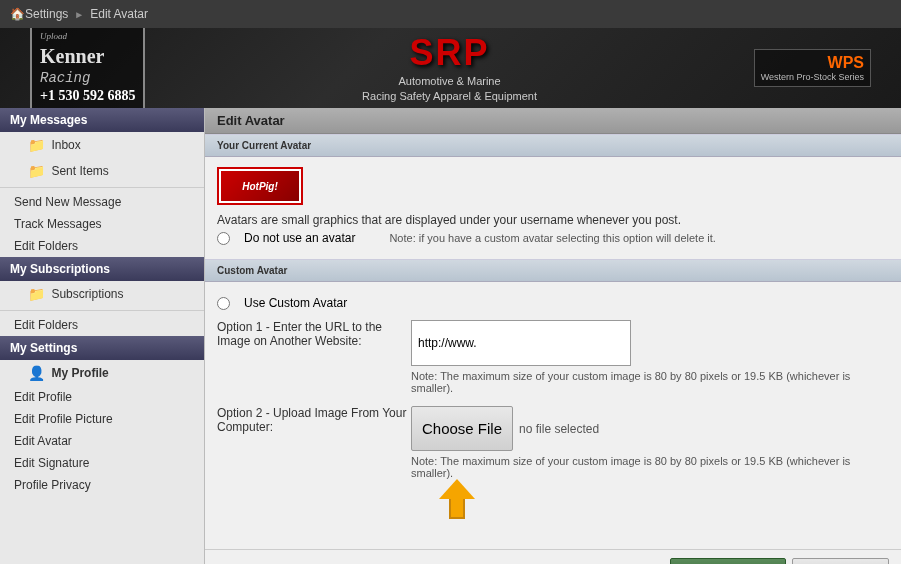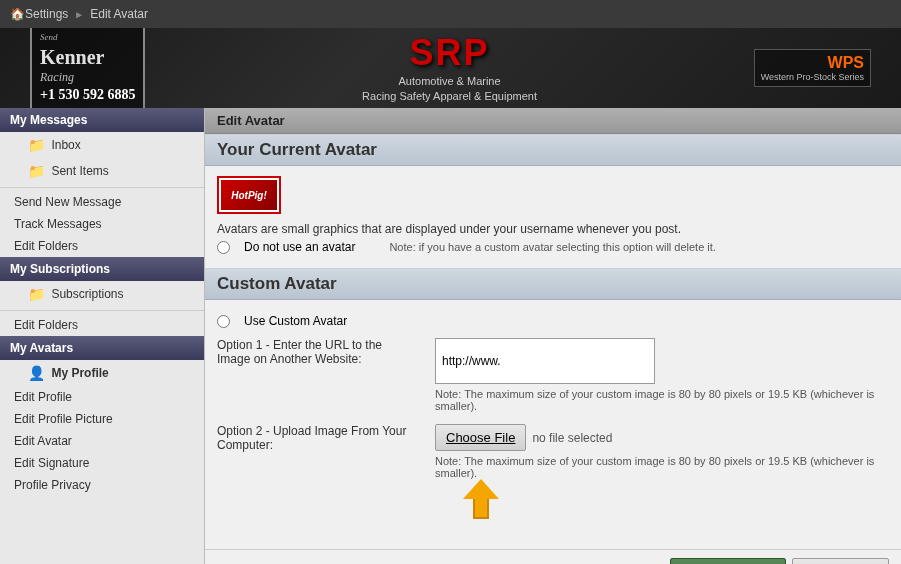--- a/index.html
+++ b/index.html
@@ -110,78 +110,77 @@
       padding: 5px 12px;
       font-weight: bold;
       font-size: 13px;
       color: #222;
       border-bottom: 1px solid #888;
     }
     .section-title {
       background: linear-gradient(to bottom, #d0d8e0, #b8c4d0);
       padding: 5px 12px;
       font-weight: bold;
-      font-size: 17px;
+      font-size: 10px;
       color: #333;
       border-bottom: 1px solid #aab;
       border-top: 1px solid #ccd;
     }
 
     .content-body { padding: 10px 12px; }
 
     .avatar-preview {
       border: 2px solid #cc0000;
       display: inline-block;
       padding: 2px;
       margin-bottom: 8px;
       background: #fff;
     }
     .avatar-preview-img {
-      width: 56px;
+      width: 78px;
       height: 30px;
       background: linear-gradient(135deg, #cc0000, #880000);
       display: flex;
       align-items: center;
       justify-content: center;
       color: #fff;
       font-weight: bold;
       font-size: 10px;
     }
 
     .info-text { font-size: 12px; color: #333; margin-bottom: 4px; }
     .note-text { font-size: 11px; color: #555; }
 
     .radio-row { display: flex; align-items: center; gap: 14px; margin: 4px 0; font-size: 12px; }
     .radio-row input[type=radio] { cursor: pointer; }
 
     .custom-avatar-section { padding: 10px 12px; }
     .option-row {
       display: flex;
       align-items: flex-start;
-      gap: 28px;
+      gap: 4px;
       margin-bottom: 12px;
     }
     .option-label { width: 190px; font-size: 12px; color: #333; flex-shrink: 0; }
     .option-control { flex: 1; }
     .url-input {
       width: 220px;
       padding: 15px 6px;
       border: 1px solid #999;
       font-size: 12px;
       background: #fff;
     }
     .file-row { display: flex; align-items: center; gap: 6px; }
     .choose-file-btn {
-      padding: 5px 10px;
+      padding: 13px 10px;
       background: linear-gradient(to bottom, #e8e8e8, #d0d0d0);
       border: 1px solid #999;
-      font-size: 13px;
+      font-size: 15px;
       cursor: pointer;
       border-radius: 2px;
-      text-decoration: underline;
     }
     .no-file-text { font-size: 12px; color: #555; }
     .arrow-up {
       width: 32px;
       height: 40px;
       position: relative;
       margin-left: 30px;
     }
     .arrow-up::before {
       content: '';
@@ -238,23 +237,23 @@
 <div class="top-bar">
   <span>🏠</span>
   <span>Settings</span>
   <span style="margin:0 6px;color:#888;font-size:10px;">►</span>
   <span>Edit Avatar</span>
 </div>
 
 <div class="banner">
   <div class="banner-inner">
     <div class="banner-logo-kenner">
-      <div style="font-style:italic;font-size:9px;color:#aaa;">Send</div>
+      <div style="font-style:italic;font-size:9px;color:#aaa;">Upload</div>
       <div class="big">Kenner</div>
-      <div style="font-style:italic;font-size:12px;color:#bbb;">Racing</div>
+      <div style="font-style:italic;font-size:14px;color:#bbb;font-family:Liberation Mono, monospace;">Racing</div>
       <div class="phone">+1 530 592 6885</div>
     </div>
     <div class="banner-srp">
       <div class="srp-title">SRP</div>
       <div class="srp-sub">Automotive &amp; Marine</div>
       <div class="srp-sub">Racing Safety Apparel &amp; Equipment</div>
     </div>
     <div class="banner-wps">
       <div class="wps-title">WPS</div>
       <div style="font-size:9px;color:#bbb;">Western Pro-Stock Series</div>
@@ -281,21 +280,21 @@
     <div class="sidebar-sub-item">Edit Folders</div>
 
     <div class="sidebar-section-header">My Subscriptions</div>
     <div class="sidebar-item">
       <span class="folder-icon">📁</span>
       <span>Subscriptions</span>
     </div>
     <div class="sidebar-divider"></div>
     <div class="sidebar-sub-item">Edit Folders</div>
 
-    <div class="sidebar-section-header">My Avatars</div>
+    <div class="sidebar-section-header">My Settings</div>
     <div class="sidebar-item">
       <span class="folder-icon">👤</span>
       <span style="font-weight:bold;">My Profile</span>
     </div>
     <div class="sidebar-sub-item">Edit Profile</div>
     <div class="sidebar-sub-item">Edit Profile Picture</div>
     <div class="sidebar-sub-item active">Edit Avatar</div>
     <div class="sidebar-sub-item">Edit Signature</div>
     <div class="sidebar-sub-item">Profile Privacy</div>
   </div>

